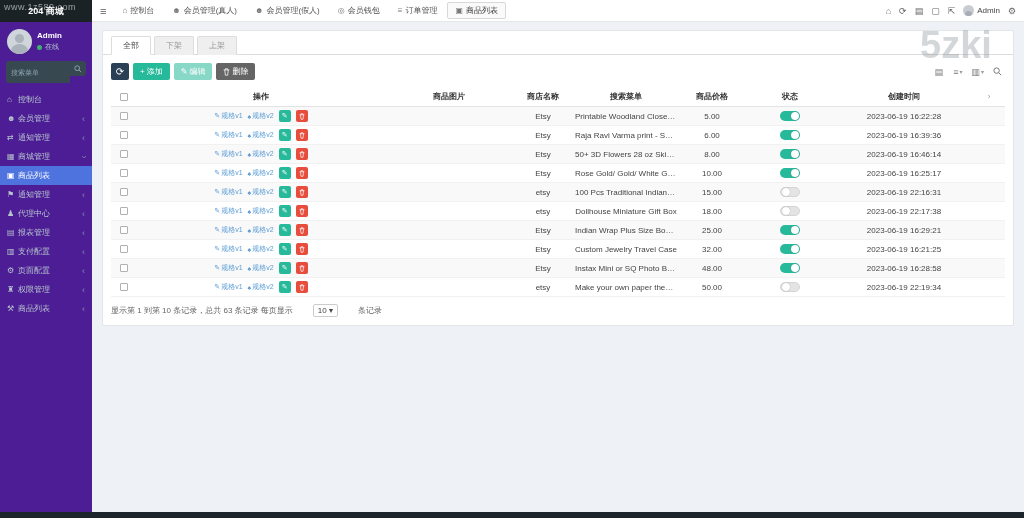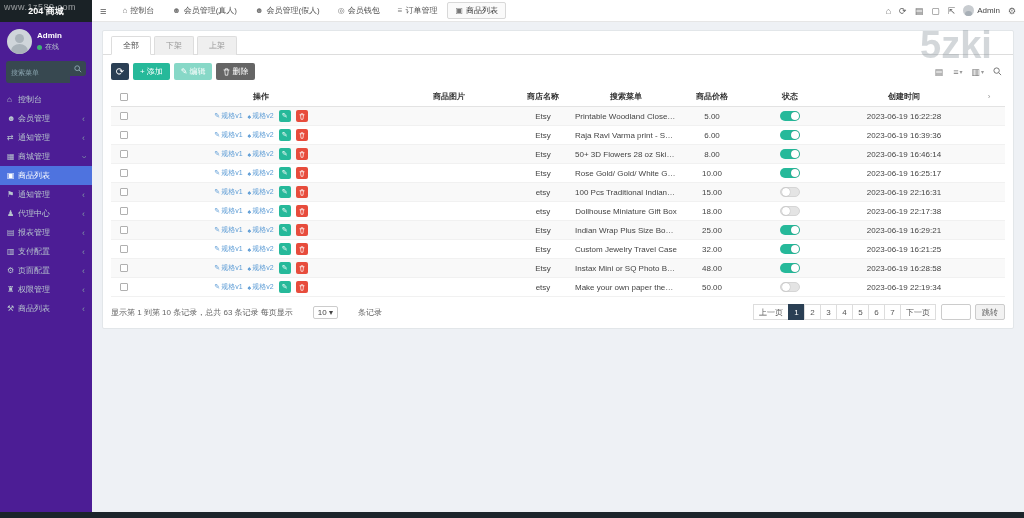--- a/index.html
+++ b/index.html
@@ -627,40 +627,18 @@
                   <td>2023-06-19 22:19:34</td>
                   <td></td>
                 </tr>
               </tbody>
           </table>
 
           <div class="pager">
             <span>显示第 1 到第 10 条记录，总共 63 条记录 每页显示</span>
             <span class="page-size">10 ▾</span>
             <span>条记录</span>
-            <span class="pager-right">
-              <button class="pg">上一页</button>
-              <span class="pager-right">
-
-                  <button class="pg active">1</button>
-
-                  <button class="pg">2</button>
-
-                  <button class="pg">3</button>
-
-                  <button class="pg">4</button>
-
-                  <button class="pg">5</button>
-
-                  <button class="pg">6</button>
-
-                  <button class="pg">7</button>
-                </span>
-              <button class="pg">下一页</button>
-              <input class="pg-input" style="">
-              <button class="pg-jump">跳转</button>
-            </span>
           </div>
         </div>
       </div>
     </div>
   </div>
 </div>
 
 </body></html>

